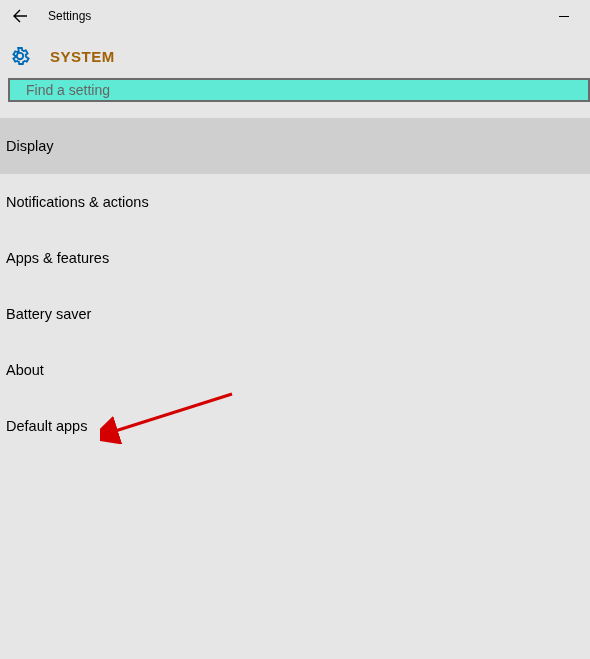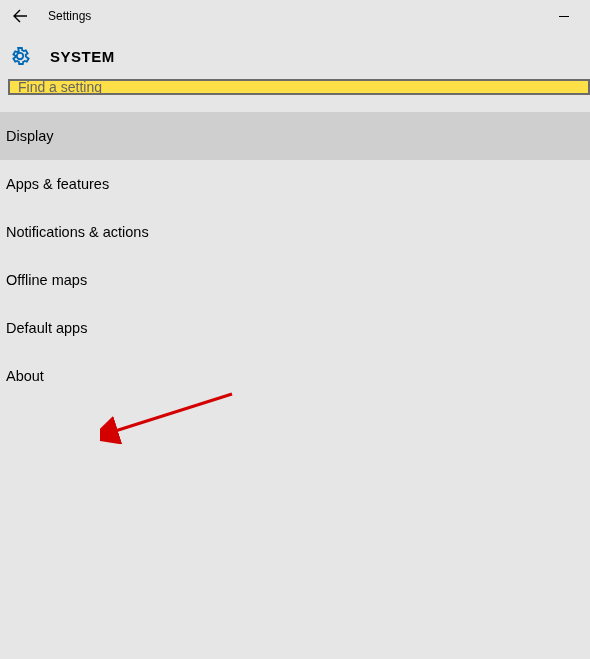--- a/index.html
+++ b/index.html
@@ -72,43 +72,43 @@
       margin-right: 18px;
     }
     .gear svg {
       width: 22px;
       height: 22px;
     }
     .page-title {
       font-size: 15px;
       font-weight: 700;
       letter-spacing: 0.5px;
-      color: #000000;
+      color: #a16207;
     }
     .search-wrap {
       padding: 0 0 0 8px;
     }
     .search-input {
       width: 100%;
-      height: 16px;
+      height: 24px;
       border: 2px solid #6b6b6b;
-      background: #fde047;
+      background: #5eead4;
       font-size: 14px;
-      padding: 0 8px;
+      padding: 0 16px;
       color: #555;
       outline: none;
     }
     .search-input::placeholder {
       color: #666;
     }
     .list {
       margin-top: 16px;
     }
     .list-item {
-      height: 48px;
+      height: 56px;
       display: flex;
       align-items: center;
       padding: 0 6px;
       font-size: 14.5px;
       color: #000;
       cursor: pointer;
     }
     .list-item.selected {
       background: #cfcfcf;
     }
@@ -145,33 +145,33 @@
 
 <div class="search-wrap">
   <input type="text" class="search-input" placeholder="Find a setting" style="">
 </div>
 
 <div class="list" id="settings-list">
     <div class="list-item selected">
       <span>Display</span>
     </div>
     <div class="list-item">
+      <span>Notifications &amp; actions</span>
+    </div>
+    <div class="list-item">
       <span>Apps &amp; features</span>
     </div>
     <div class="list-item">
-      <span>Notifications &amp; actions</span>
+      <span>Battery saver</span>
     </div>
     <div class="list-item">
-      <span>Offline maps</span>
+      <span>About</span>
     </div>
     <div class="list-item">
       <span>Default apps</span>
-    </div>
-    <div class="list-item">
-      <span>About</span>
     </div>
   </div>
 
 <svg class="arrow-annotation" style="left:100px; top:388px;" width="140" height="56" viewBox="0 0 140 56">
   <defs>
     <marker id="ah" markerWidth="10" markerHeight="10" refX="2" refY="5" orient="auto">
       <path d="M0,0 L10,5 L0,10 z" fill="#d40000"></path>
     </marker>
   </defs>
   <line x1="132" y1="6" x2="12" y2="44" stroke="#d40000" stroke-width="3" marker-end="url(#ah)"></line>

